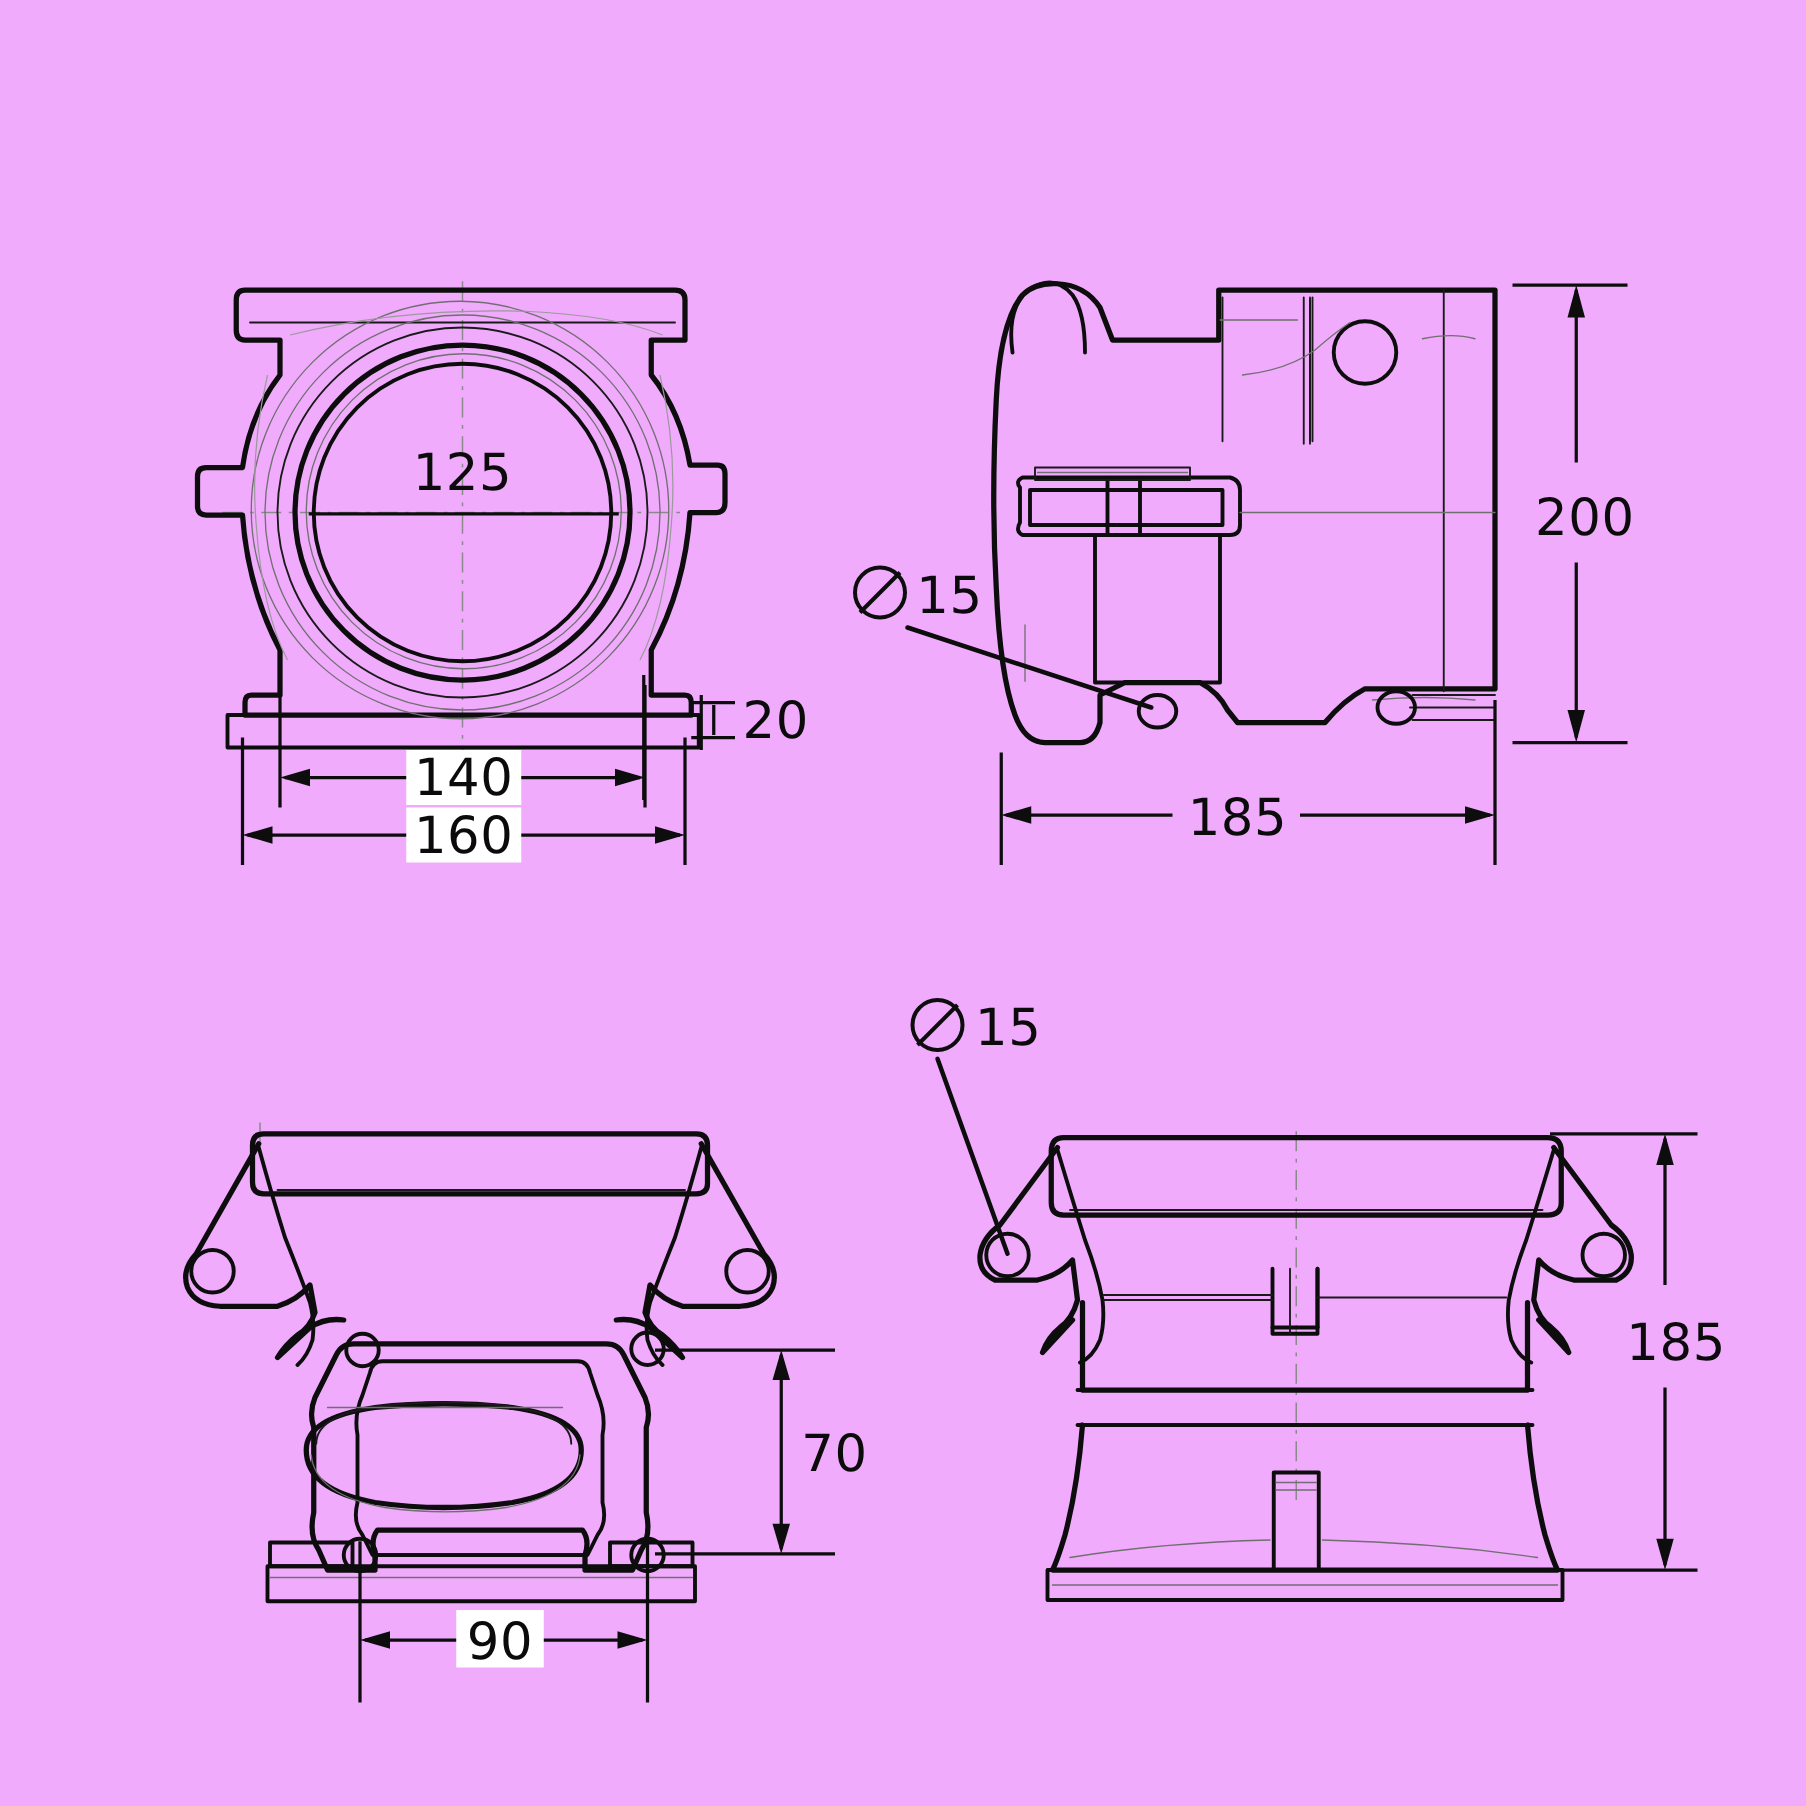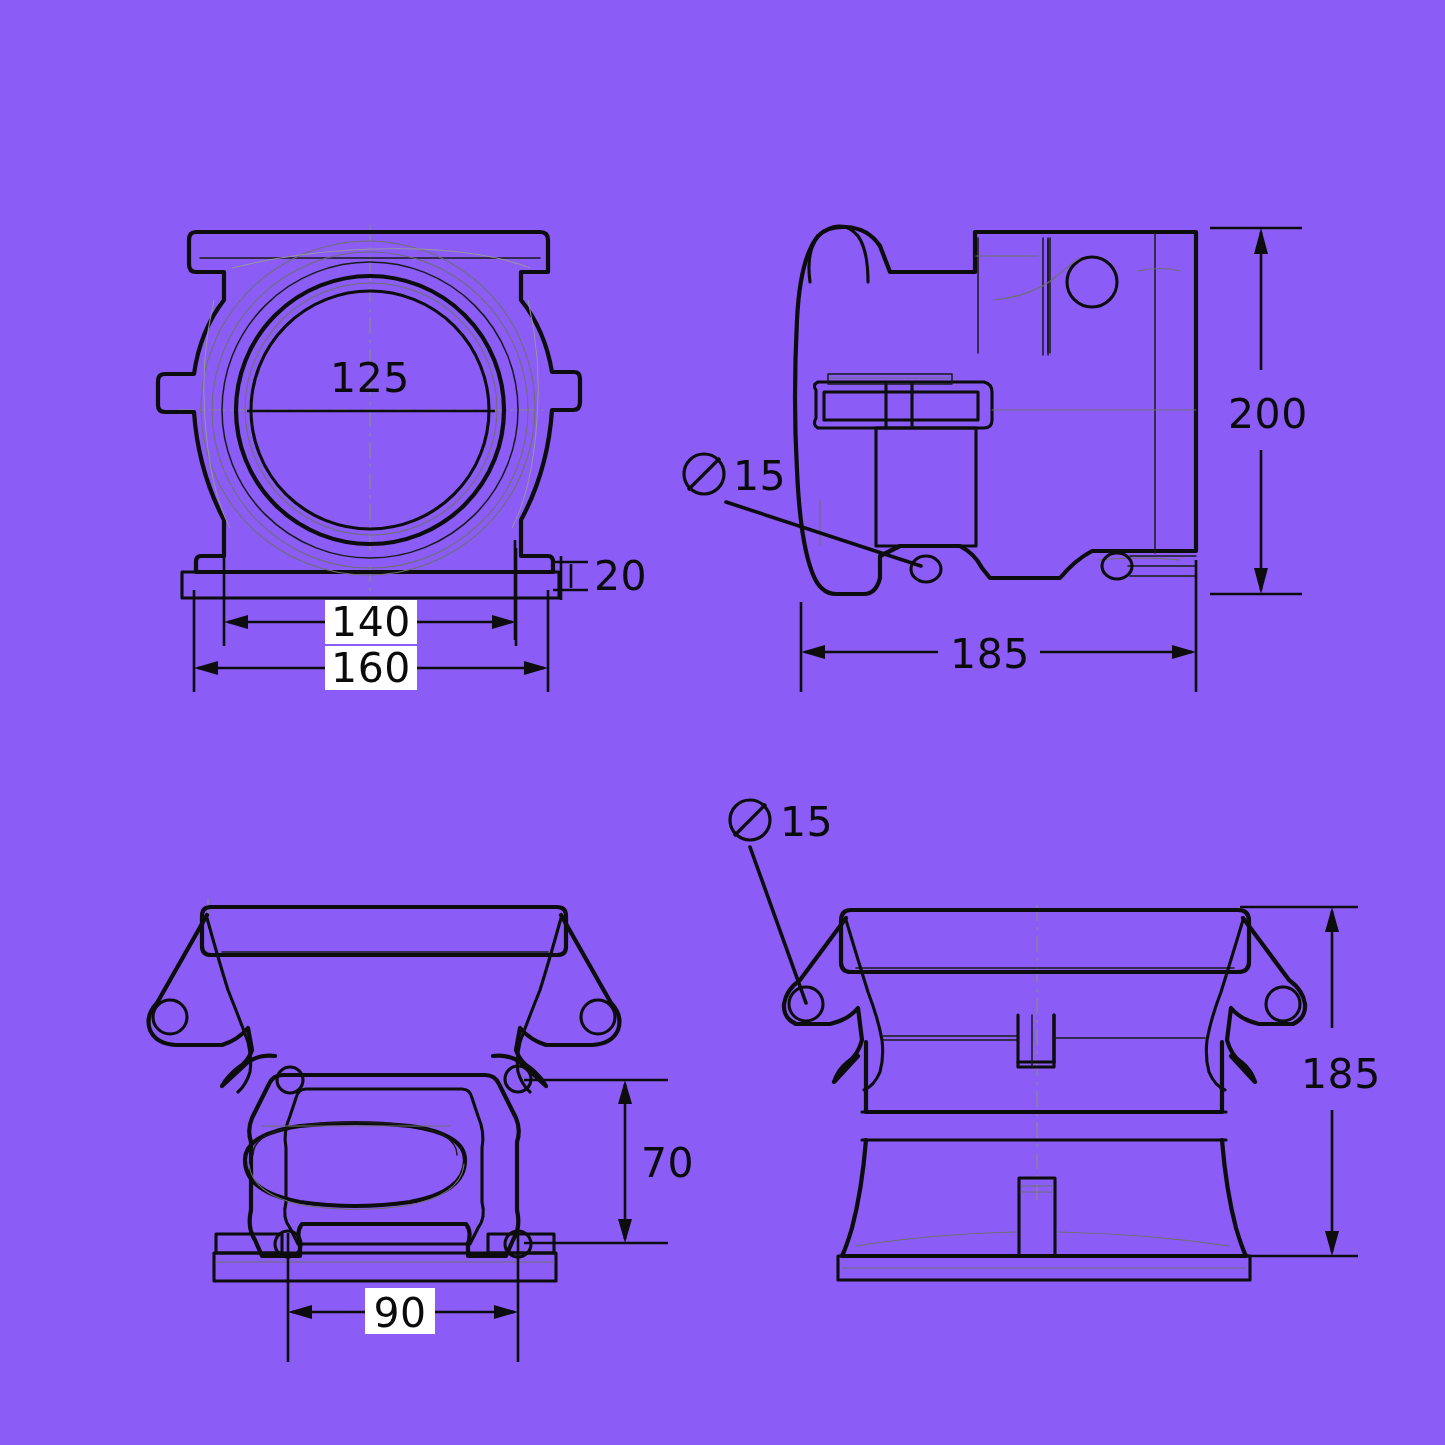--- a/index.html
+++ b/index.html
@@ -10,21 +10,21 @@
   body {
     width: 1445px;
     height: 1445px;
     font-family: "DejaVu Sans", sans-serif;
     overflow: hidden;
   }
   #drawing-root {
     position: relative;
     width: 1445px;
     height: 1445px;
-    background: #8b5cf6;
+    background: #f0abfc;
   }
   svg.sheet {
     display: block;
     width: 1445px;
     height: 1445px;
   }
   .outline {
     fill: none;
     stroke: #0d0d0d;
     stroke-width: 3.1;

